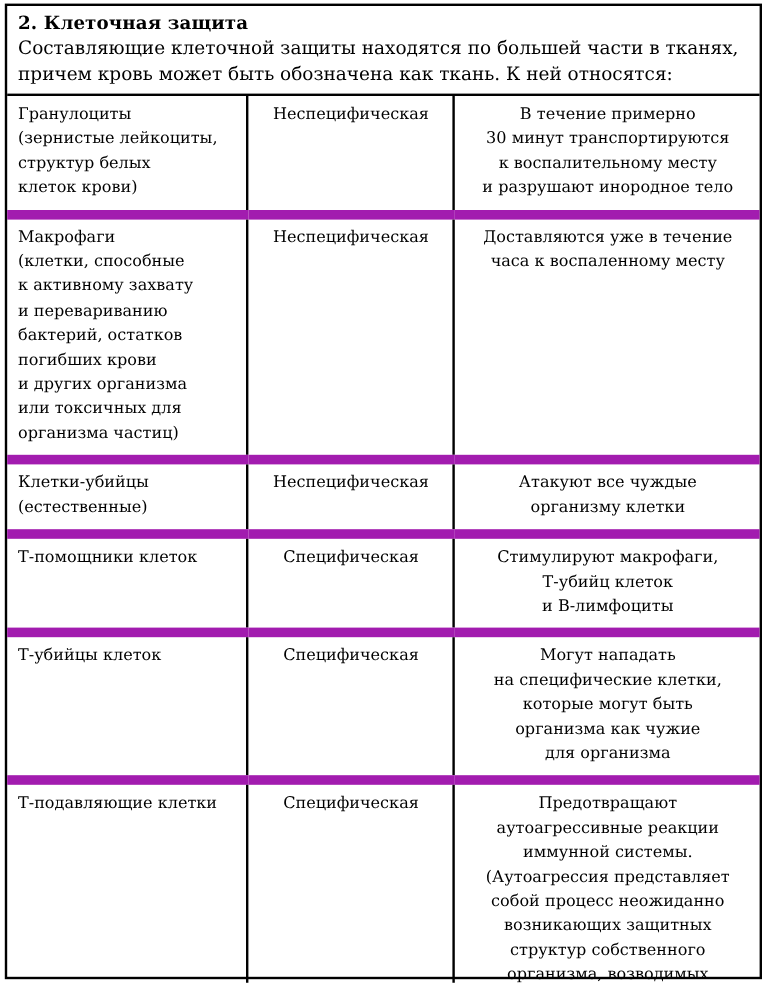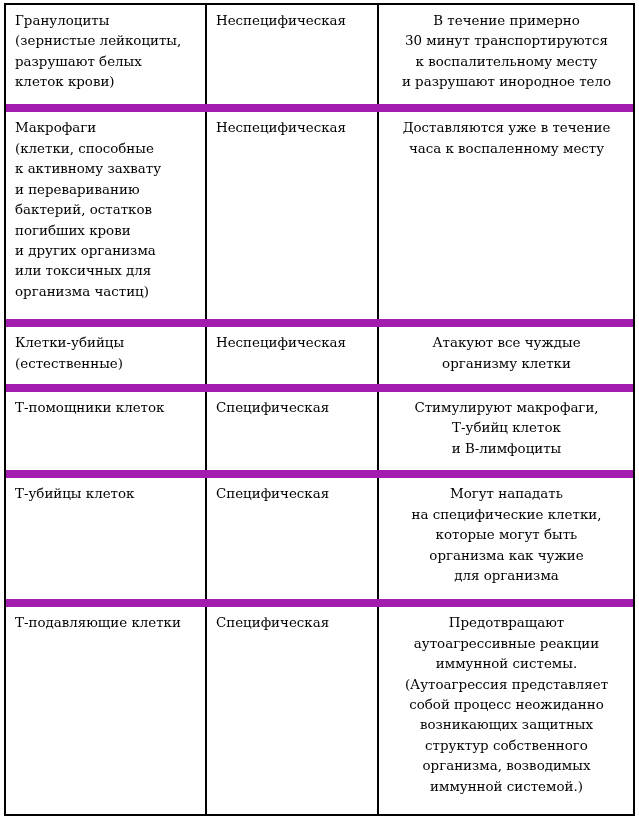--- a/index.html
+++ b/index.html
@@ -82,44 +82,51 @@
     line-height: 20.4px;
   }
   .tbl tr:first-child td {
     border-top: 0;
   }
   .tbl td:last-child {
     border-right: 0;
   }
 
   .cell-name   { text-align: left; }
-  .cell-type   { text-align: left; padding-left: 6px; padding-right: 6px; }
+  .cell-type   { text-align: center; padding-left: 6px; padding-right: 6px; }
   .cell-desc   { text-align: center; }
 
   .ln { display: block; white-space: nowrap; }
 </style>
 </head>
 <body>
 
 <div class="page">
   <div class="doc-frame">
 
+    <div class="intro">
+      <p class="intro-title">2. Клеточная защита</p>
+      <p class="intro-body">
+          <span class="ln">Составляющие клеточной защиты находятся по большей части в тканях,</span>
+          <span class="ln">причем кровь может быть обозначена как ткань. К ней относятся:</span>
+        </p>
+    </div>
 
     <table class="tbl">
       <colgroup>
         <col class="c-name">
         <col class="c-type">
         <col class="c-desc">
       </colgroup>
       <tbody>
           <tr>
             <td class="cell-name">
               <span class="ln">Гранулоциты</span>
               <span class="ln">(зернистые лейкоциты,</span>
-              <span class="ln">разрушают белых</span>
+              <span class="ln">структур белых</span>
               <span class="ln">клеток крови)</span>
             </td>
             <td class="cell-type">Неспецифическая</td>
             <td class="cell-desc">
               <span class="ln">В течение примерно</span>
               <span class="ln">30 минут транспортируются</span>
               <span class="ln">к воспалительному месту</span>
               <span class="ln">и разрушают инородное тело</span>
             </td>
           </tr>

